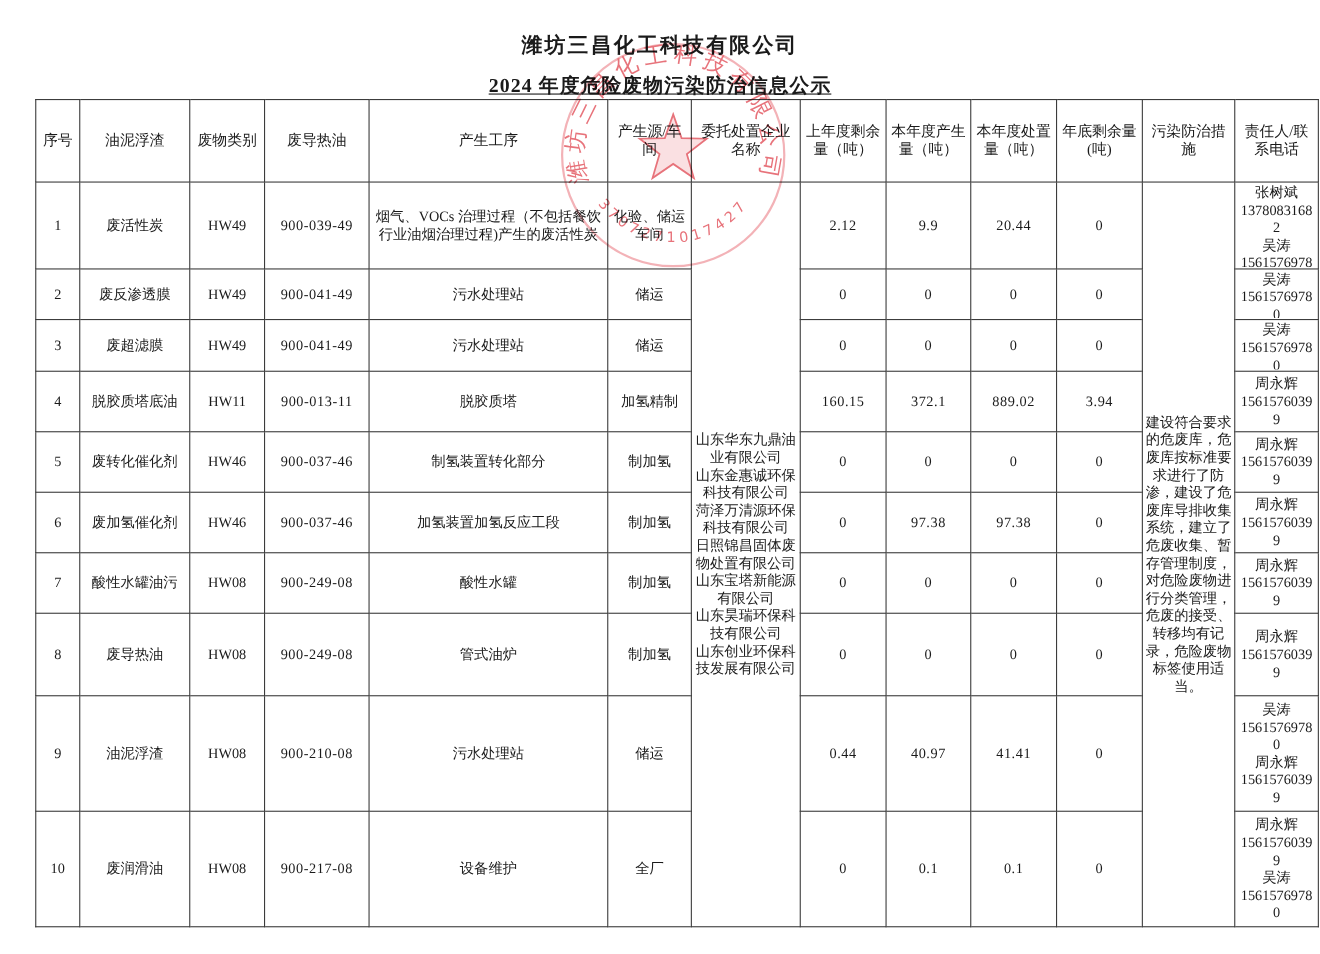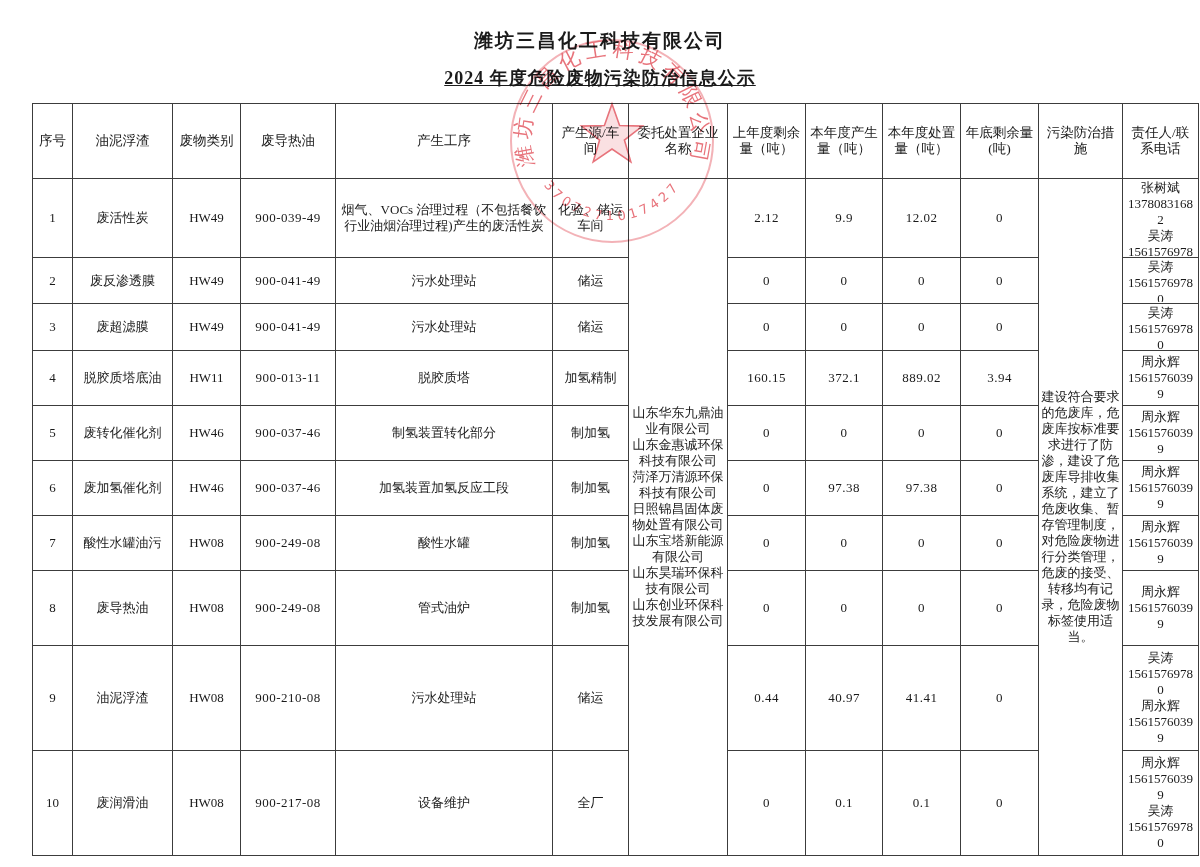--- a/index.html
+++ b/index.html
@@ -7,21 +7,21 @@
     width:1200px;height:867px;background:#ffffff;position:relative;
     font-family:"Liberation Serif","DejaVu Serif",serif;color:#1a1a1a;
     overflow:hidden;
   }
   .titles{text-align:center;padding-top:28px;}
   .title1{font-size:19px;font-weight:bold;letter-spacing:2px;}
   .title2{font-size:18px;font-weight:bold;letter-spacing:1px;margin-top:12px;text-decoration:underline;}
 
   table.main{
     border-collapse:collapse;table-layout:fixed;
-    width:1166px;margin-left:32px;margin-top:13px;
+    width:1166px;margin-left:32px;
   }
   .main th,.main td{
     border:1px solid #3c3c3c;
     text-align:center;vertical-align:middle;
     font-size:13px;line-height:16px;
     padding:1px 2px;overflow:hidden;
     font-weight:normal;
   }
   .main th{font-size:13.5px;}
   .process{font-size:13px;line-height:18px;}
@@ -87,21 +87,21 @@
       <td>化验、储运车间</td>
       <td class="companies" rowspan="10">山东华东九鼎油业有限公司
 山东金惠诚环保科技有限公司
 菏泽万清源环保科技有限公司
 日照锦昌固体废物处置有限公司
 山东宝塔新能源有限公司
 山东昊瑞环保科技有限公司
 山东创业环保科技发展有限公司</td>
       <td class="num">2.12</td>
       <td class="num">9.9</td>
-      <td class="num">12.02</td>
+      <td class="num">20.44</td>
       <td class="num">0</td>
       <td class="measures" rowspan="10">建设符合要求的危废库，危废库按标准要求进行了防渗，建设了危废库导排收集系统，建立了危废收集、暂存管理制度，对危险废物进行分类管理，危废的接受、转移均有记录，危险废物标签使用适当。</td>
       <td class="contact">
           <div class="clip" style="max-height:76px">张树斌
 13780831682
 吴涛
 15615769780</div>
         </td>
     </tr>
     <tr style="height:45px">

